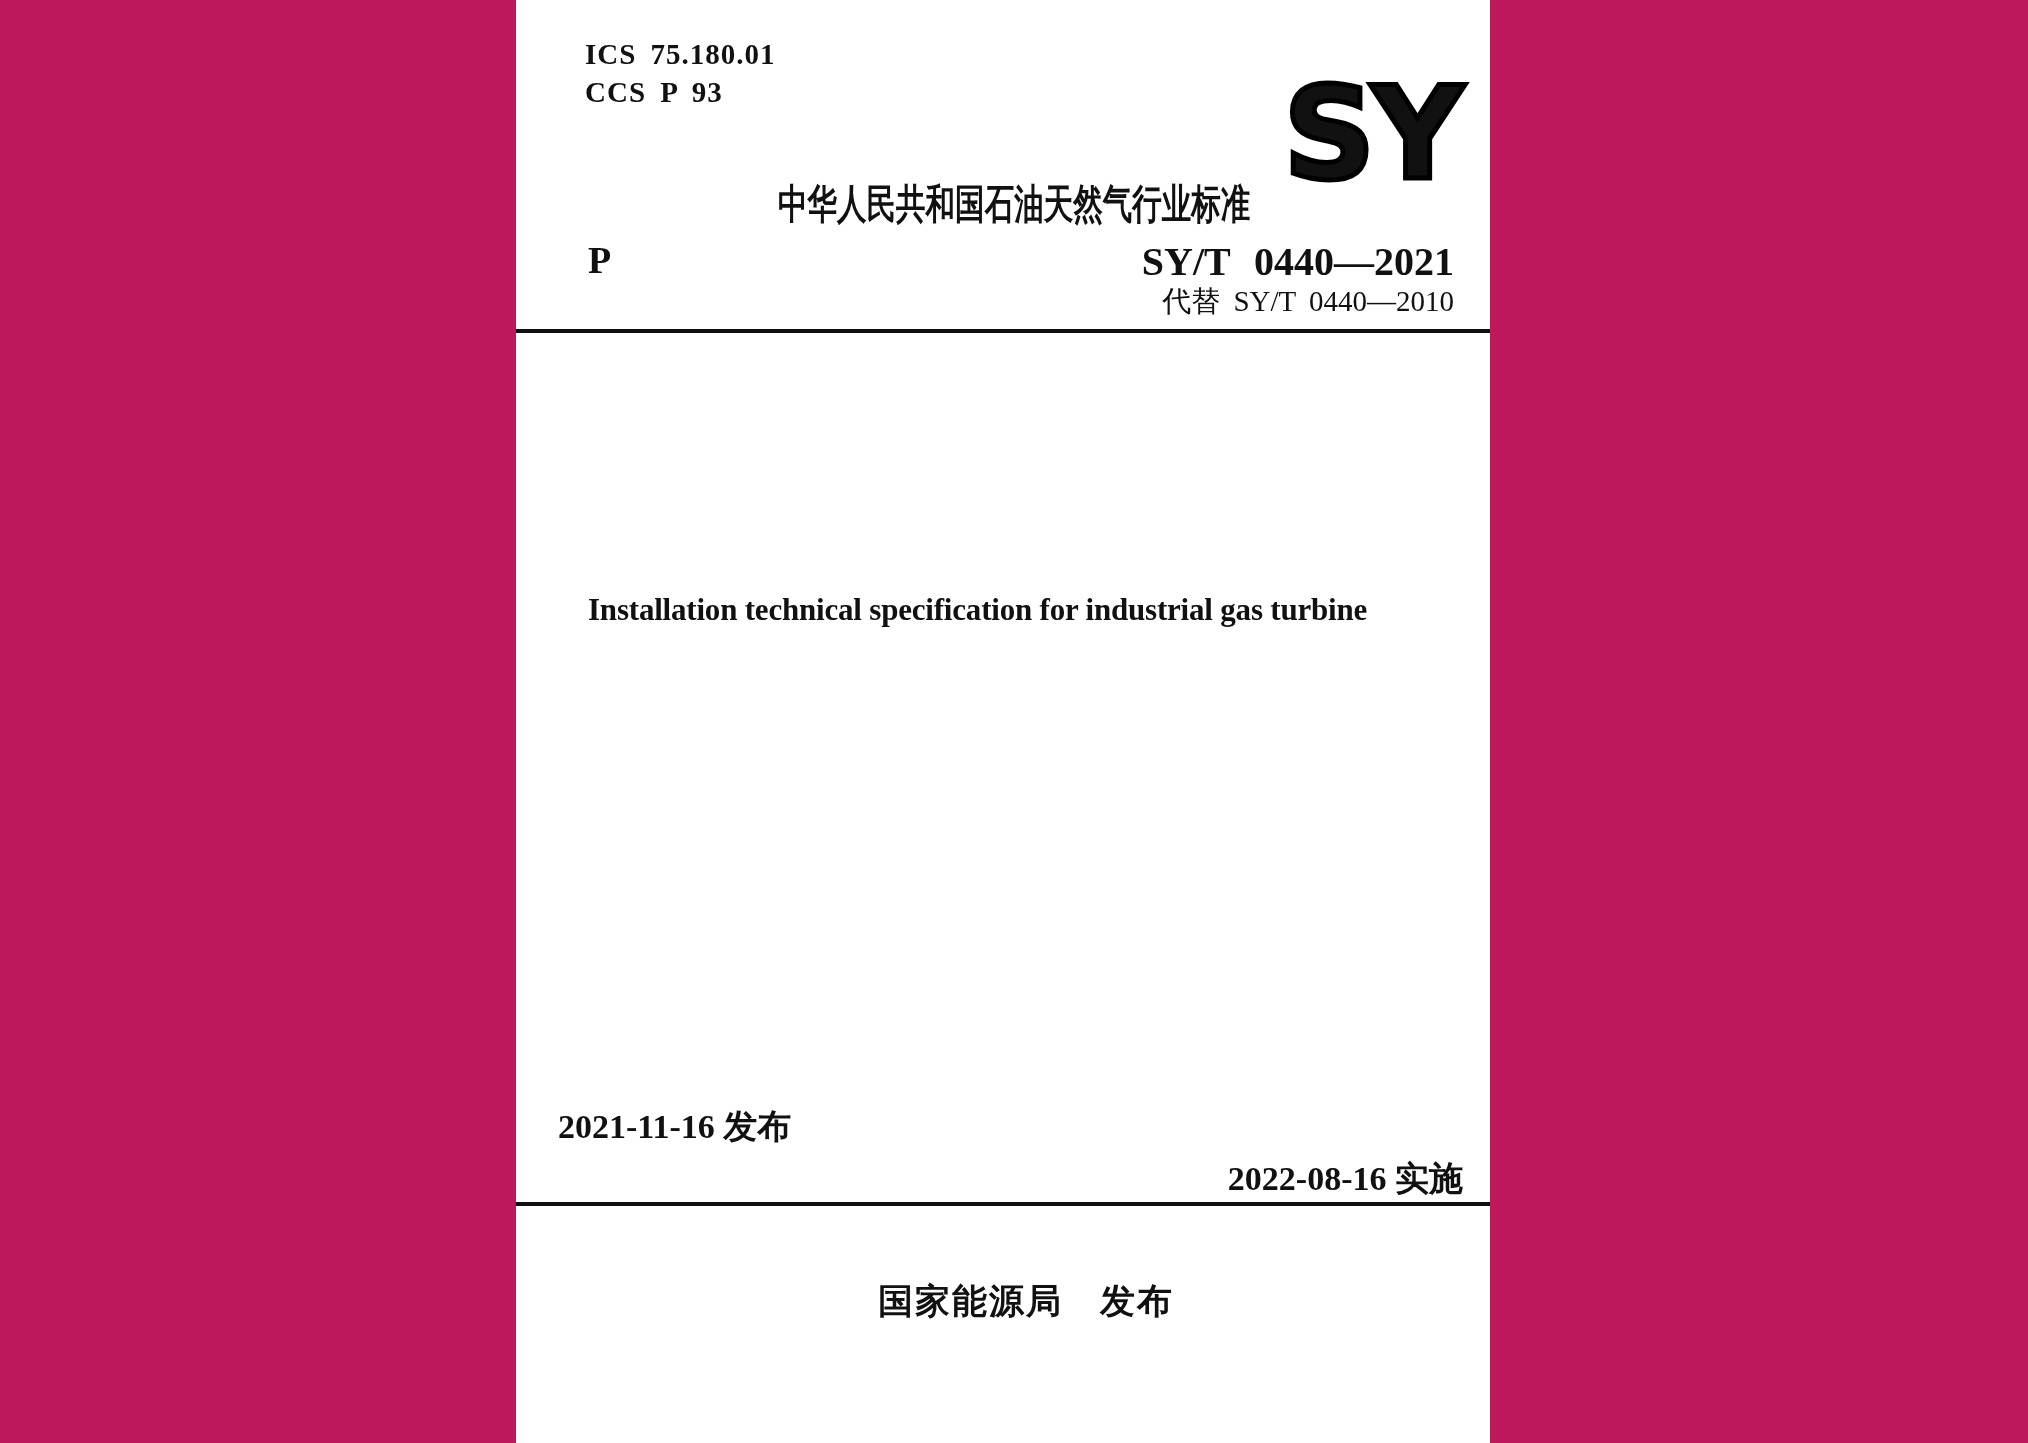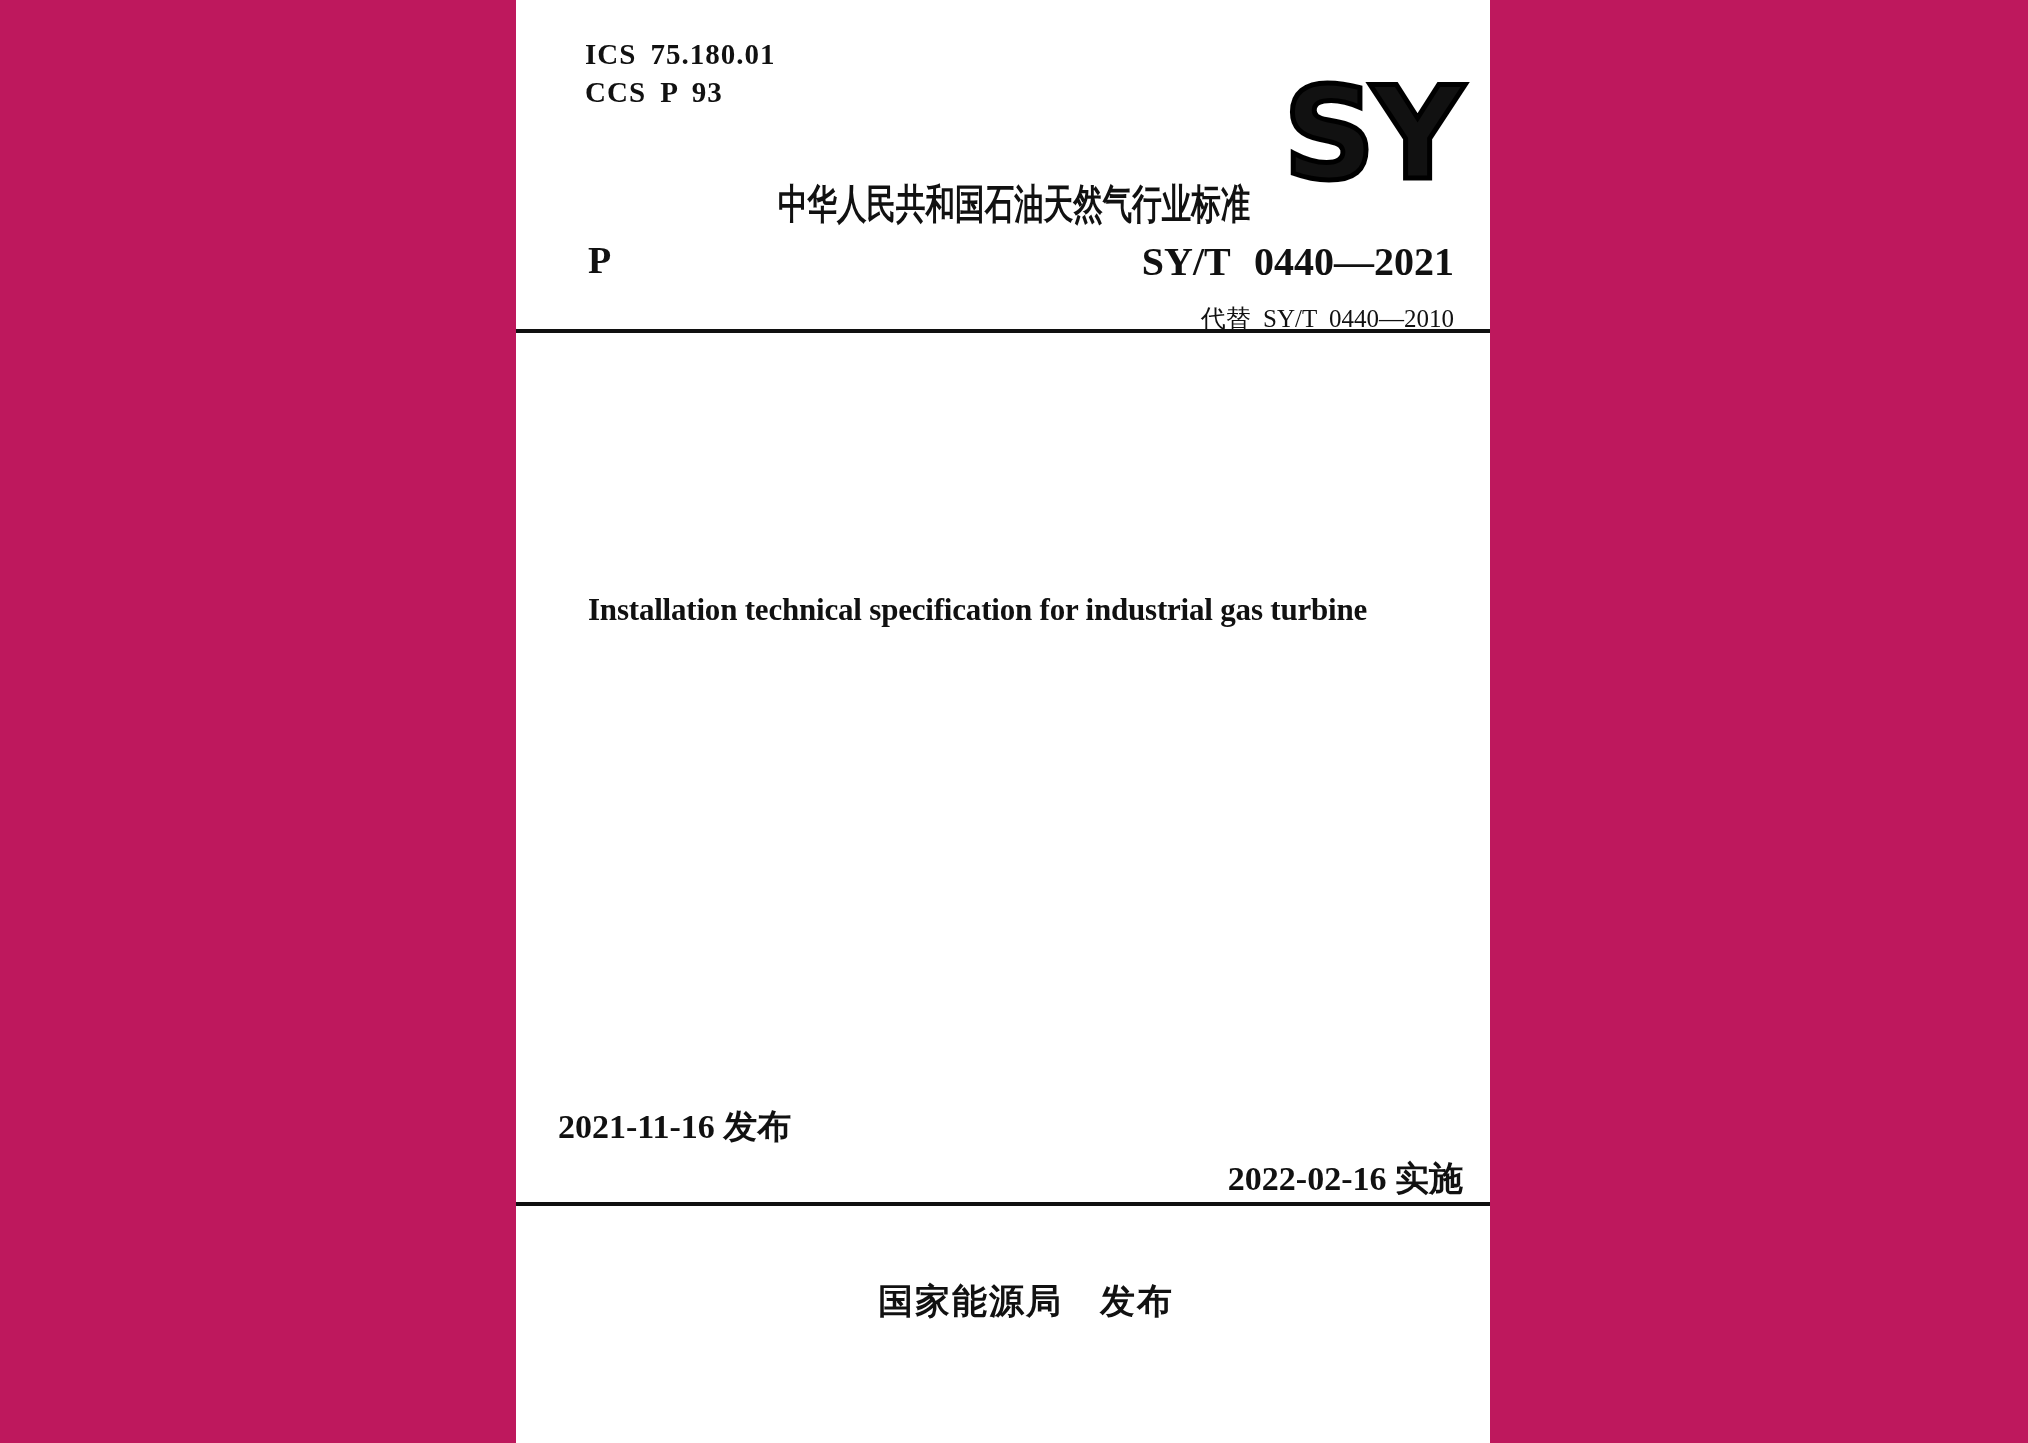--- a/index.html
+++ b/index.html
@@ -61,22 +61,22 @@
   }
 
   .std-number {
     right: 36px; top: 238px;
     font-weight: bold;
     font-size: 40px;
     word-spacing: 14px;
   }
 
   .replaces {
-    right: 36px; top: 302px;
-    font-size: 25px;
+    right: 36px; top: 282px;
+    font-size: 29px;
     word-spacing: 6px;
   }
 
   .rule { left: 0; width: 974px; height: 4px; background: #101010; }
   .rule-top { top: 329px; }
   .rule-bottom { top: 1202px; }
 
   .title-zh {
     left: 196px; top: 468px;
     font-family: "Liberation Sans", sans-serif;
@@ -128,20 +128,20 @@
     <div class="abs doc-class">P</div>
 
     <div class="abs std-number">SY/T 0440—2021</div>
     <div class="abs replaces">代替 SY/T 0440—2010</div>
 
     <div class="abs rule rule-top"></div>
 
     <div class="abs title-en">Installation technical specification for industrial gas turbine</div>
 
     <div class="abs issue-date">2021-11-16 发布</div>
-    <div class="abs impl-date">2022-02-16 实施</div>
+    <div class="abs impl-date">2022-08-16 实施</div>
 
     <div class="abs rule rule-bottom"></div>
 
     <div class="abs publisher">国家能源局　发布</div>
 
   </div>
 </div>
 
 </body></html>

